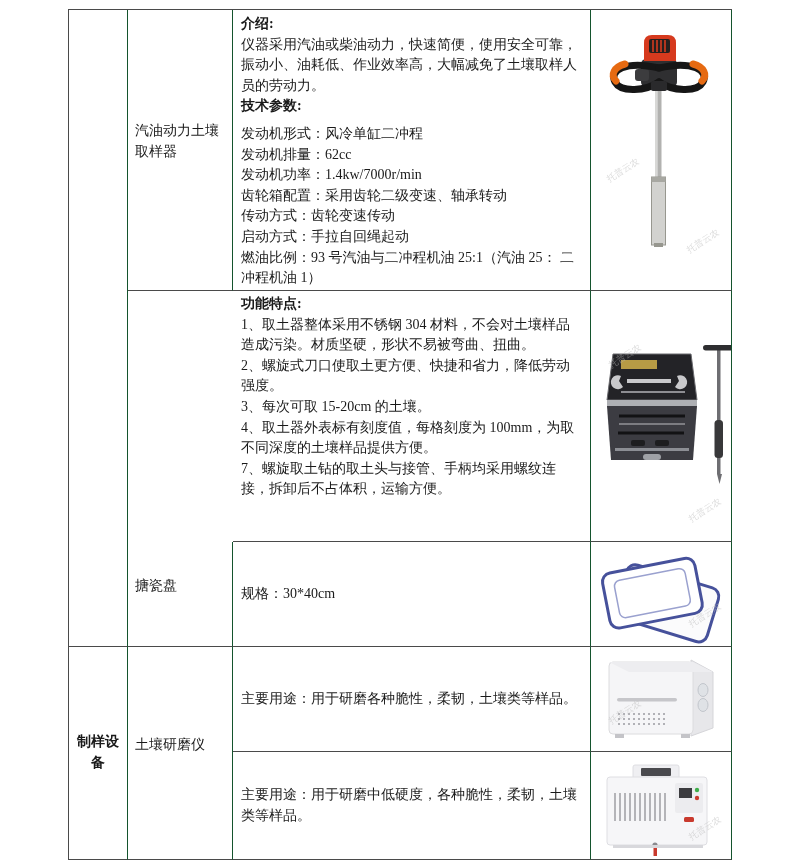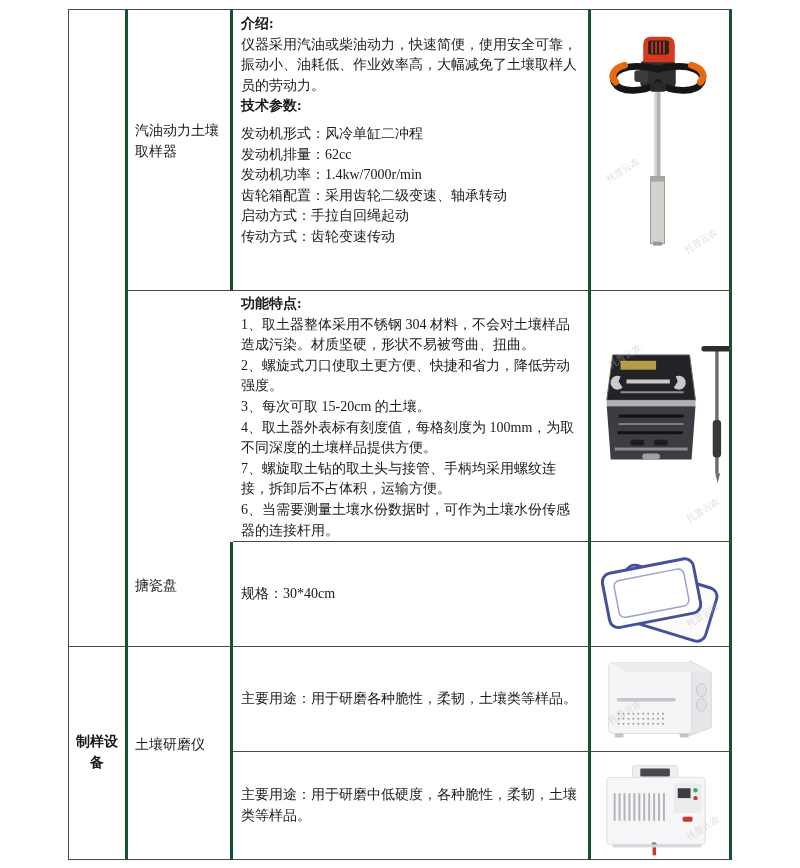--- a/index.html
+++ b/index.html
@@ -12,21 +12,21 @@
   .doc-table{
     position:absolute; left:68px; top:9px;
     display:grid;
     grid-template-columns:59px 105px 358px 141px;
     grid-template-rows:281px 251px 105px 105px 108px;
     border-top:1px solid #4a4a4a;
     border-left:1px solid #4a4a4a;
     background:#ffffff;
   }
   .cell{
-    border-right:3px solid #14532d;
+    border-right:1px solid #14532d;
     border-bottom:1px solid #4a4a4a;
     overflow:hidden; position:relative;
     font-size:14px; line-height:20.6px;
   }
   .cat-top   { grid-area:1/1/4/2; }
   .cat-bottom{ grid-area:4/1/6/2; display:flex; align-items:center; justify-content:center;
                text-align:center; font-weight:bold; padding:0 7px; }
   .name1{ grid-area:1/2/2/3; }
   .name2{ grid-area:2/2/3/3; font-weight:bold; }
   .name3{ grid-area:3/2/4/3; }
@@ -77,33 +77,33 @@
 
   <div class="cell desc1">
     <div class="h">介绍:</div>
     <div>仪器采用汽油或柴油动力，快速简便，使用安全可靠，振动小、油耗低、作业效率高，大幅减免了土壤取样人员的劳动力。</div>
     <div class="h">技术参数:</div>
     <div class="params">
       <div>发动机形式：风冷单缸二冲程</div>
       <div>发动机排量：62cc</div>
       <div>发动机功率：1.4kw/7000r/min</div>
       <div>齿轮箱配置：采用齿轮二级变速、轴承转动</div>
+      <div>传动方式：齿轮变速传动</div>
       <div>启动方式：手拉自回绳起动</div>
-      <div>传动方式：齿轮变速传动</div>
+      <div>燃油比例：93 号汽油与二冲程机油 25:1（汽油 25： 二冲程机油 1）</div>
     </div>
   </div>
 
   <div class="cell desc2">
     <div class="h">功能特点:</div>
     <div>1、取土器整体采用不锈钢 304 材料，不会对土壤样品造成污染。材质坚硬，形状不易被弯曲、扭曲。</div>
     <div>2、螺旋式刀口使取土更方便、快捷和省力，降低劳动强度。</div>
     <div>3、每次可取 15-20cm 的土壤。</div>
     <div>4、取土器外表标有刻度值，每格刻度为 100mm，为取不同深度的土壤样品提供方便。</div>
     <div>7、螺旋取土钻的取土头与接管、手柄均采用螺纹连接，拆卸后不占体积，运输方便。</div>
-    <div>6、当需要测量土壤水份数据时，可作为土壤水份传感器的连接杆用。</div>
   </div>
 
   <div class="cell desc3">
     <span>规格：30*40cm</span>
   </div>
 
   <div class="cell desc4">
     <span>主要用途：用于研磨各种脆性，柔韧，土壤类等样品。</span>
   </div>
 

